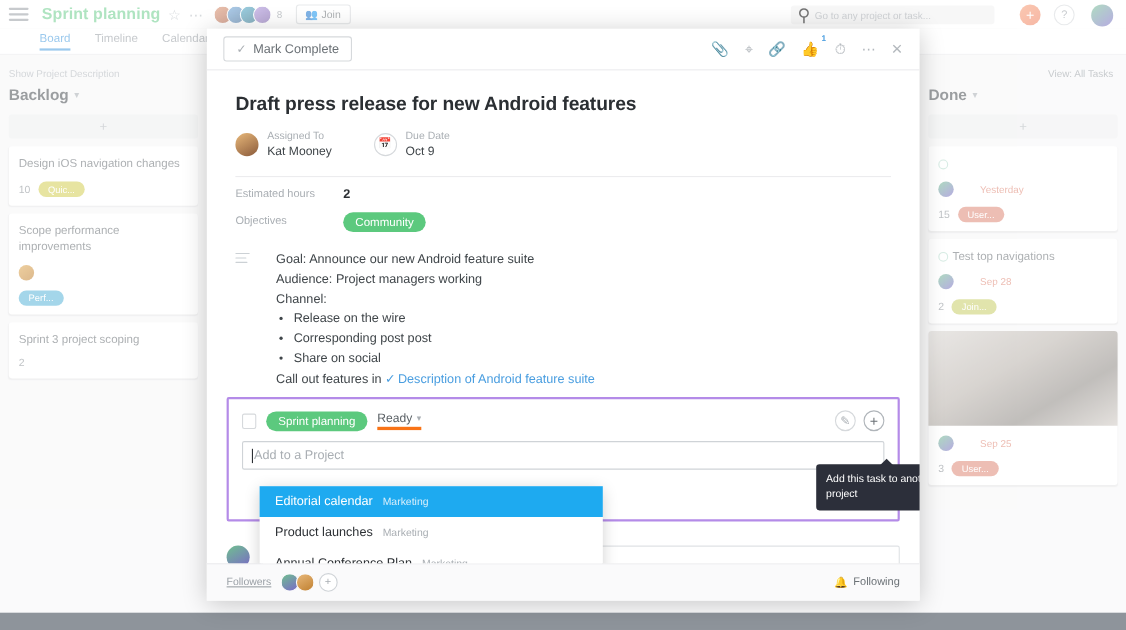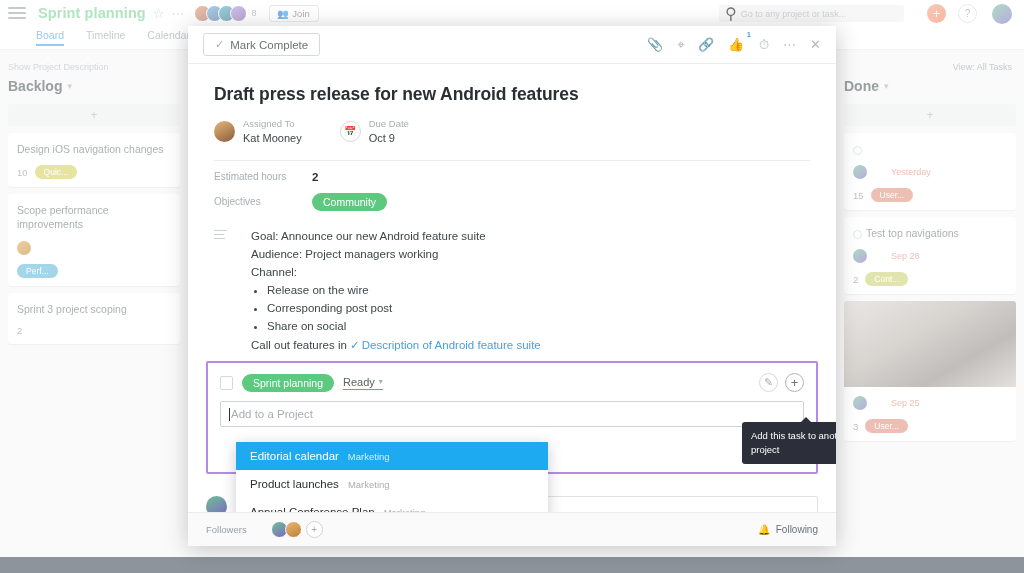--- a/index.html
+++ b/index.html
@@ -174,21 +174,21 @@
   }
   .proj-head { display: flex; align-items: center; padding: 10px 12px 0; gap: 9px; }
   .proj-sq {
     width: 13px; height: 14px; border: 1px solid #d6d9dc; border-radius: 2px; flex-shrink: 0;
   }
   .proj-pill {
     background: #5cc97e; color: #fff; font-size: 10.5px; border-radius: 11px; padding: 3px 11px;
   }
   .proj-status {
     font-size: 11px; color: #5a6065; display: flex; align-items: center; gap: 4px;
-    border-bottom: 1px solid #f97316; padding-bottom: 1px;
+    border-bottom: 3px solid #f97316; padding-bottom: 1px;
   }
   .proj-status .cv { font-size: 8px; color: #a9aeb3; }
   .proj-actions { margin-left: auto; display: flex; align-items: center; gap: 7px; }
   .circ-btn {
     width: 19px; height: 19px; border-radius: 50%; border: 1px solid #d6d9dc;
     display: flex; align-items: center; justify-content: center;
     font-size: 11px; color: #a9aeb3; background: #fff; cursor: pointer;
   }
   .circ-btn.plus { border-color: #b0b5ba; color: #6b7176; font-size: 13px; }
   .proj-input {
@@ -233,21 +233,21 @@
     width: 21px; height: 21px; border-radius: 50%; flex-shrink: 0;
     background: linear-gradient(150deg,#6fc08f,#7b68c9);
   }
   .comment-box {
     flex: 1; height: 52px; border: 1px solid #dfe2e5; border-radius: 2px; background: #fff;
   }
   .modal-foot {
     height: 34px; border-top: 1px solid #ececee; background: #fafafb;
     display: flex; align-items: center; padding: 0 18px; flex-shrink: 0;
   }
-  .foll-label { font-size: 9.5px; color: #9aa0a6; margin-right: 24px; }
+  .foll-label { font-size: 9.5px; color: #9aa0a6; margin-right: 8px; text-decoration: underline; }
   .foll-av { width: 17px; height: 17px; border-radius: 50%; margin-right: -3px; border: 1.5px solid #fafafb; }
   .foll-av.f1 { background: linear-gradient(150deg,#6fc08f,#7b68c9); }
   .foll-av.f2 { background: linear-gradient(150deg,#e8b87a,#c08030); }
   .foll-add {
     width: 17px; height: 17px; border-radius: 50%; border: 1px solid #cfd3d7;
     display: flex; align-items: center; justify-content: center; font-size: 10px;
     color: #a9aeb3; margin-left: 7px; background: #fff;
   }
   .following {
     margin-left: auto; font-size: 10px; color: #6b7176; display: flex; align-items: center; gap: 5px;
@@ -356,21 +356,21 @@
       <div class="card">
         <div class="card-title">
           <span class="card-check"></span><span>Test top navigations</span>
         </div>
         <div class="card-row">
           <span class="card-av p"></span>
           <span class="card-date">Sep 28</span>
         </div>
         <div class="card-foot">
           <span class="card-num">2</span>
-          <span class="pill g">Cont...</span>
+          <span class="pill g">Join...</span>
         </div>
       </div>
 
       <div class="card">
         <div class="card-img"></div>
         <div class="card-row">
           <span class="card-av p"></span>
           <span class="card-date">Sep 25</span>
         </div>
         <div class="card-foot">

